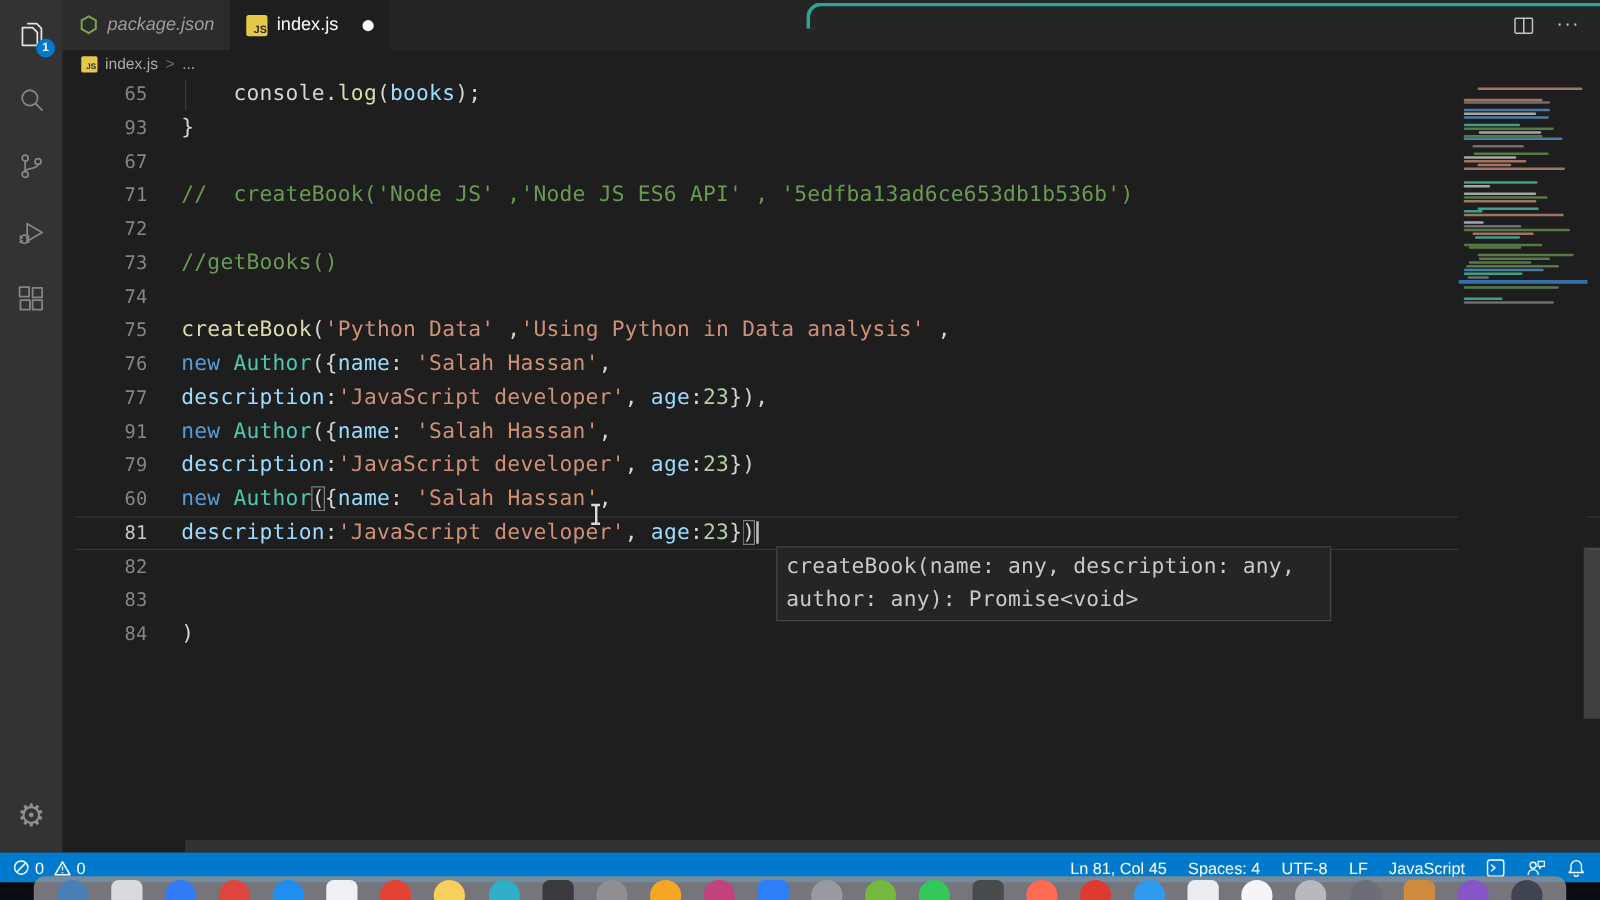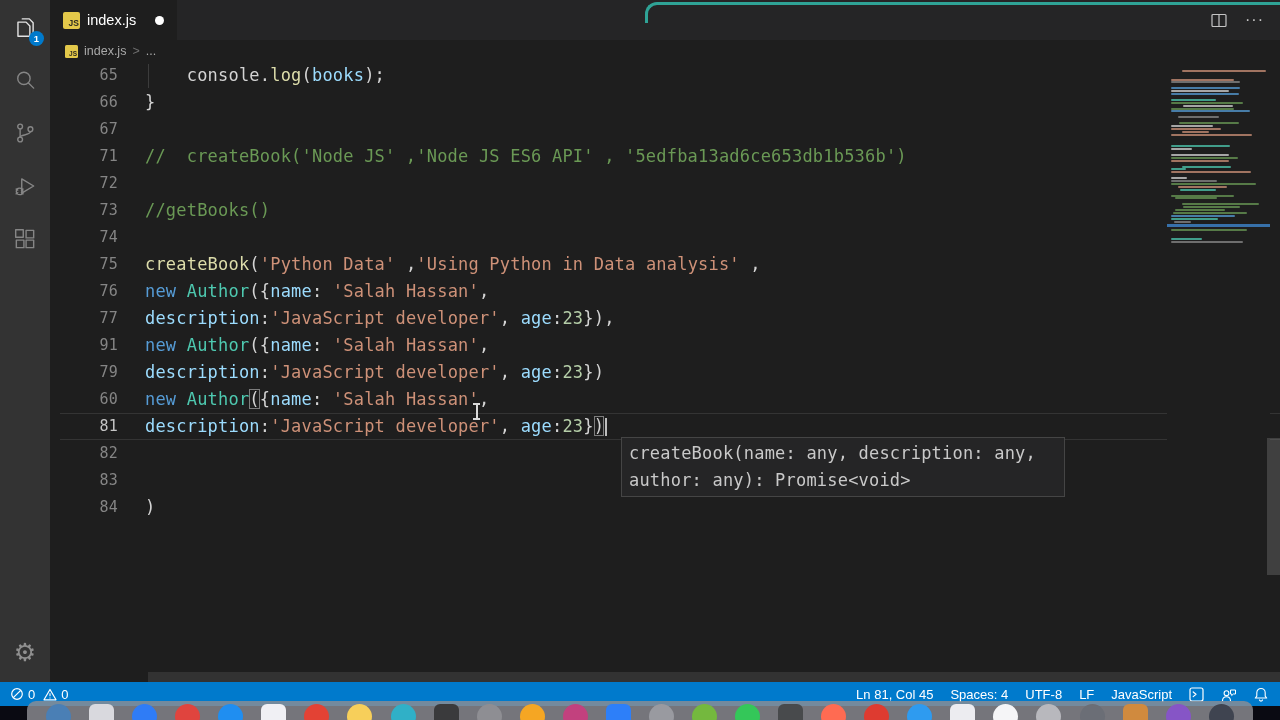--- a/index.html
+++ b/index.html
@@ -53,21 +53,21 @@
   .vscroll{position:absolute;right:0;top:376px;width:13px;height:137px;background:rgba(121,121,121,.38);z-index:11;cursor:pointer}
   .hscroll{position:absolute;left:88px;right:0;bottom:0;height:10px;background:rgba(121,121,121,.22);z-index:11;cursor:pointer}
 
   .ibeam{position:absolute;left:412px;top:341px;width:9px;height:17px;z-index:40;pointer-events:none}
   .ibeam::before{content:"";position:absolute;left:4px;top:1px;bottom:1px;width:1.6px;background:#d9d9d9;box-shadow:0 0 1px rgba(0,0,0,.8)}
   .ibeam::after{content:"";position:absolute;left:1px;top:0;width:7px;height:1.6px;background:#d9d9d9;box-shadow:0 15px 0 #d9d9d9}
 
   
   .status-bar{position:absolute;left:0;right:0;bottom:14px;height:24px;background:var(--accent);color:#fff;display:flex;align-items:center;font-size:13px;z-index:20}
   .sb-left{display:flex;align-items:center;gap:10px;padding-left:10px}
-  .sb-right{margin-left:auto;display:flex;align-items:flex-end;gap:17px;padding-right:12px}
+  .sb-right{margin-left:auto;display:flex;align-items:flex-start;gap:17px;padding-right:12px}
   .sb-item{display:flex;align-items:center;gap:4px;cursor:pointer}
   .sb-item svg{display:block}
 
   
   .dock-strip{position:absolute;left:0;right:0;bottom:0;height:14px;background:#0a0a12;z-index:25}
   .dock-bar{position:absolute;left:27px;bottom:0;width:1226px;height:19px;background:rgba(141,141,146,.82);border-radius:9px 9px 0 0;display:flex;align-items:flex-start;justify-content:space-around;padding:3px 10px 0;box-sizing:border-box;z-index:26;overflow:hidden}
   .dock-icon{width:25px;height:25px;flex:none;cursor:pointer}
 
   
   .teal{position:absolute;left:645px;top:2px;width:640px;height:18px;border-top:3px solid var(--overlay_teal);border-left:3px solid var(--overlay_teal);border-top-left-radius:12px;z-index:50;pointer-events:none}
@@ -112,20 +112,26 @@
         <rect x="4" y="13" width="7" height="7"></rect>
           <rect x="13" y="13" width="7" height="7"></rect>
         <rect x="13" y="4" width="7" height="7"></rect>
           <rect x="3.4" y="3.4" width="7" height="7"></rect>
       </svg>
     </div>
     <div class="ab-gear">⚙</div>
   </div>
 
   <div class="tab-bar">
+    <div class="tab preview">
+      <svg class="node-hex" viewBox="0 0 16 18">
+        <path d="M8 1.2l6 3.4v7L8 15.4 2 12V4.6z" fill="none" stroke="#7ca352" stroke-width="1.7"></path>
+      </svg>
+      <span>package.json</span>
+    </div>
     <div class="tab active">
       <span class="js-badge">JS</span>
       <span>index.js</span>
       <span class="mod-dot"></span>
     </div>
     <div class="tab-actions">
       <svg width="16" height="15" viewBox="0 0 16 15">
         <rect x="1" y="1.5" width="14" height="12" rx="1" fill="none" stroke="#c5c5c5" stroke-width="1.2"></rect>
         <line x1="8" y1="1.5" x2="8" y2="13.5" stroke="#c5c5c5" stroke-width="1.2"></line>
       </svg>
@@ -136,21 +142,21 @@
   <div class="breadcrumb">
     <span class="bc-js">JS</span>
     <span>index.js</span>
     <span class="bc-sep">&gt;</span>
     <span>...</span>
   </div>
 
   <div class="editor">
     <div class="lines">
         <div class="line"><div class="ln">65</div><div class="lt"><span class="tk-pl">    </span><span class="tk-pl">console</span><span class="tk-pl">.</span><span class="tk-fn">log</span><span class="tk-pl">(</span><span class="tk-prop">books</span><span class="tk-pl">);</span></div></div>
-        <div class="line"><div class="ln">66</div><div class="lt"><span class="tk-pl">}</span></div></div>
+        <div class="line"><div class="ln">93</div><div class="lt"><span class="tk-pl">}</span></div></div>
         <div class="line"><div class="ln">67</div><div class="lt"></div></div>
         <div class="line"><div class="ln">71</div><div class="lt"><span class="tk-cm">//  createBook('Node JS' ,'Node JS ES6 API' , '5edfba13ad6ce653db1b536b')</span></div></div>
         <div class="line"><div class="ln">72</div><div class="lt"></div></div>
         <div class="line"><div class="ln">73</div><div class="lt"><span class="tk-cm">//getBooks()</span></div></div>
         <div class="line"><div class="ln">74</div><div class="lt"></div></div>
         <div class="line"><div class="ln">75</div><div class="lt"><span class="tk-fn">createBook</span><span class="tk-pl">(</span><span class="tk-str">'Python Data'</span><span class="tk-pl"> ,</span><span class="tk-str">'Using Python in Data analysis'</span><span class="tk-pl"> ,</span></div></div>
         <div class="line"><div class="ln">76</div><div class="lt"><span class="tk-kw">new</span><span class="tk-pl"> </span><span class="tk-cls">Author</span><span class="tk-pl">({</span><span class="tk-prop">name</span><span class="tk-pl">: </span><span class="tk-str">'Salah Hassan'</span><span class="tk-pl">,</span></div></div>
         <div class="line"><div class="ln">77</div><div class="lt"><span class="tk-prop">description</span><span class="tk-pl">:</span><span class="tk-str">'JavaScript developer'</span><span class="tk-pl">, </span><span class="tk-prop">age</span><span class="tk-pl">:</span><span class="tk-num">23</span><span class="tk-pl">}),</span></div></div>
         <div class="line"><div class="ln">91</div><div class="lt"><span class="tk-kw">new</span><span class="tk-pl"> </span><span class="tk-cls">Author</span><span class="tk-pl">({</span><span class="tk-prop">name</span><span class="tk-pl">: </span><span class="tk-str">'Salah Hassan'</span><span class="tk-pl">,</span></div></div>
         <div class="line"><div class="ln">79</div><div class="lt"><span class="tk-prop">description</span><span class="tk-pl">:</span><span class="tk-str">'JavaScript developer'</span><span class="tk-pl">, </span><span class="tk-prop">age</span><span class="tk-pl">:</span><span class="tk-num">23</span><span class="tk-pl">})</span></div></div>

